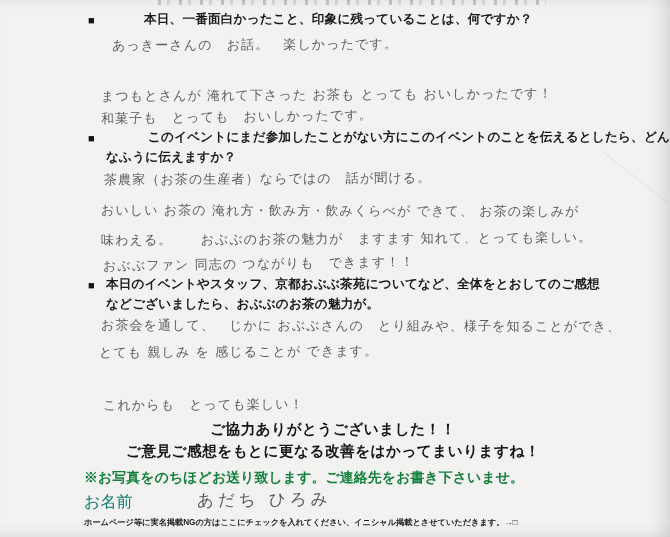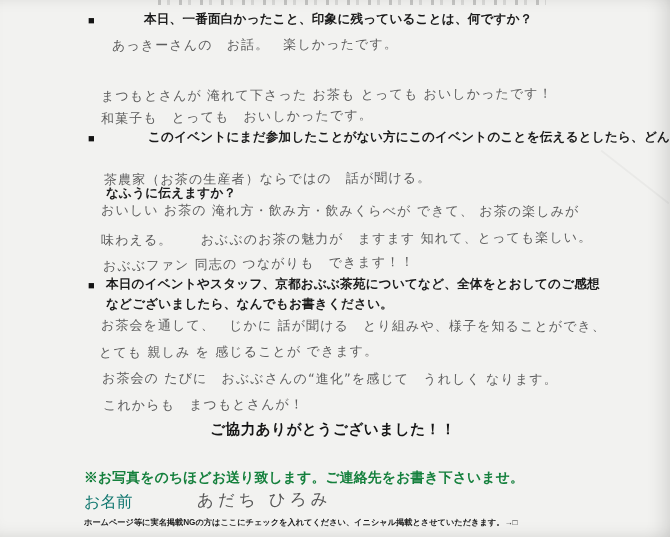--- a/index.html
+++ b/index.html
@@ -89,37 +89,37 @@
 
   <span class="bullet" style="left:88px;top:15px;">■</span>
   <div class="q-line" style="left:106px;top:12px;margin-left:38px;">本日、一番面白かったこと、印象に残っていることは、何ですか？</div>
 
   <div class="hw" style="left:112px;top:37px;">あっきーさんの　お話。　楽しかったです。</div>
   <div class="hw" style="left:101px;top:87px;">まつもとさんが 淹れて下さった お茶も とっても おいしかったです！</div>
   <div class="hw tilt-up" style="left:101px;top:109px;">和菓子も　とっても　おいしかったです。</div>
 
   <span class="bullet" style="left:88px;top:133px;">■</span>
   <div class="q-line" style="left:106px;top:130px;margin-left:42px;">このイベントにまだ参加したことがない方にこのイベントのことを伝えるとしたら、どん</div>
-  <div class="q-line" style="left:106px;top:150px;margin-top:36px;">なふうに伝えますか？</div>
+  <div class="q-line" style="left:106px;top:150px;">なふうに伝えますか？</div>
 
   <div class="hw" style="left:104px;top:171px;">茶農家（お茶の生産者）ならではの　話が聞ける。</div>
   <div class="hw tilt-flat" style="left:101px;top:203px;">おいしい お茶の 淹れ方・飲み方・飲みくらべが できて、 お茶の楽しみが</div>
   <div class="hw" style="left:101px;top:231px;">味わえる。　　おぶぶのお茶の魅力が　ますます 知れて、とっても楽しい。</div>
   <div class="hw tilt-up" style="left:103px;top:256px;">おぶぶファン 同志の つながりも　できます！！</div>
 
   <span class="bullet" style="left:88px;top:280px;">■</span>
   <div class="q-line" style="left:106px;top:277px;">本日のイベントやスタッフ、京都おぶぶ茶苑についてなど、全体をとおしてのご感想</div>
-  <div class="q-line" style="left:106px;top:297px;">などございましたら、なんでもお書きください。</div>
+  <div class="q-line" style="left:106px;top:297px;">などございましたら、おぶぶのお茶の魅力が。</div>
 
-  <div class="hw tilt-flat" style="left:101px;top:318px;">お茶会を通して、　じかに 話が聞ける　とり組みや、様子を知ることができ、</div>
+  <div class="hw tilt-flat" style="left:101px;top:318px;">お茶会を通して、　じかに おぶぶさんの　とり組みや、様子を知ることができ、</div>
   <div class="hw" style="left:99px;top:344px;">とても 親しみ を 感じることが できます。</div>
-  <div class="hw tilt-flat" style="left:102px;top:371px;">お茶会の たびに　おぶぶさんの“進化”を感じて　うれしく なります。</div>
-  <div class="hw" style="left:103px;top:397px;">これからも　まつもとさんが！</div>
+  <div class="hw" style="left:103px;top:397px;">これからも　とっても楽しい！</div>
 
   <div class="center-bold" style="top:421px;">ご協力ありがとうございました！！</div>
+  <div class="center-bold" style="top:443px;">ご意見ご感想をもとに更なる改善をはかってまいりますね！</div>
 
   <div class="note-line">※お写真をのちほどお送り致します。ご連絡先をお書き下さいませ。</div>
 
   <div class="name-label">お名前</div>
   <div class="name-value">あだち ひろみ</div>
 
   <div class="footer-note">ホームページ等に実名掲載NGの方はここにチェックを入れてください、イニシャル掲載とさせていただきます。→□</div>
 
 </div>
 

